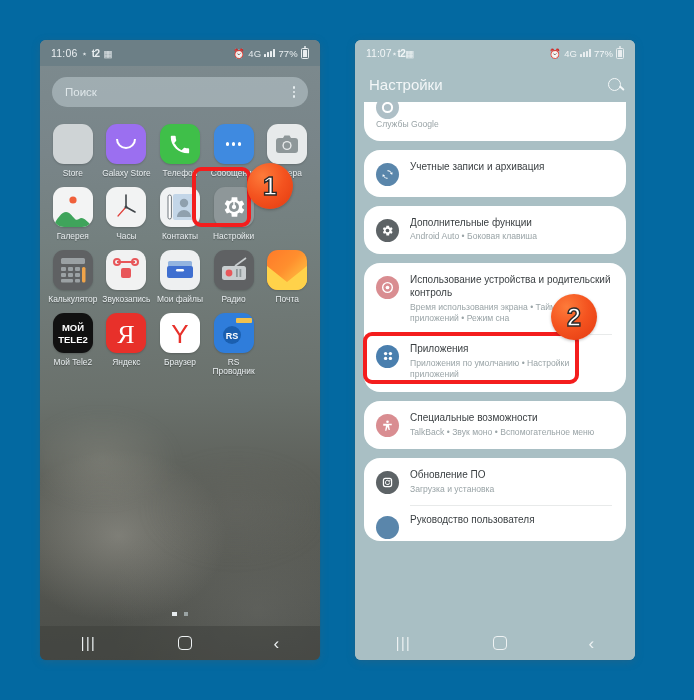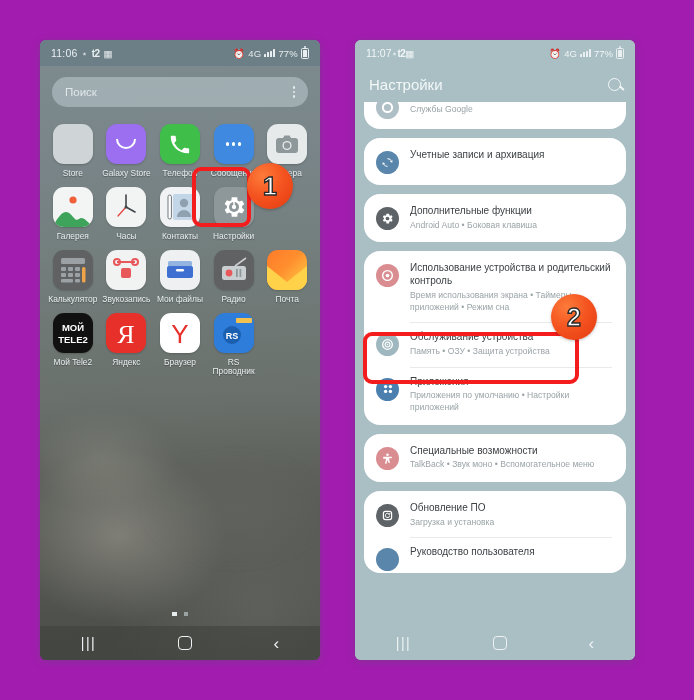--- a/index.html
+++ b/index.html
@@ -2,21 +2,21 @@
 <html><head>
 <meta charset="utf-8">
 <style>
   * { box-sizing: border-box; margin: 0; padding: 0; }
   html, body {
     width: 694px; height: 700px;
     background: #ffffff;
     font-family: "Liberation Sans", sans-serif;
     overflow: hidden;
   }
-  .stage { position: relative; width: 694px; height: 700px; background:#a21caf; }
+  .stage { position: relative; width: 694px; height: 700px; background:#0369a1; }
 
   
   .phone {
     position: absolute;
     width: 280px; height: 620px;
     border-radius: 6px;
     overflow: hidden;
     box-shadow: 0 2px 9px rgba(80,95,105,0.30), 0 0 1px rgba(60,70,80,0.35);
   }
   #phone-left  { left: 40px;  top: 40px; }
@@ -471,21 +471,21 @@
     </div>
 
     <div class="r-title">
       <span class="tt">Настройки</span>
       <span class="magni"></span>
     </div>
 
     <div class="scroll">
 
       <div class="card clip-top" style="margin-bottom:9px;">
-        <div class="item" style="padding-top:0;padding-bottom:8px;">
+        <div class="item" style="padding-top:0;padding-bottom:8px;flex-direction:column;">
           <div class="sicon" style="background:#aebfc6;margin-top:-8px;">
             <svg width="13" height="13" viewBox="0 0 13 13">
                 <circle cx="6.5" cy="6.5" r="4.6" fill="none" stroke="#fff" stroke-width="2"></circle>
               </svg>
           </div>
           <div class="itxt">
             <div class="isub" style="margin-top:0;">Службы Google</div>
           </div>
         </div>
       </div>
@@ -522,33 +522,20 @@
         <div class="item">
           <div class="sicon" style="background:#d98d91;">
             <svg width="13" height="13" viewBox="0 0 14 14">
                 <circle cx="7" cy="7" r="5.2" fill="none" stroke="#fff" stroke-width="1.5"></circle>
                 <circle cx="7" cy="7" r="2" fill="#fff"></circle>
               </svg>
           </div>
           <div class="itxt">
             <div class="ititle">Использование устройства и родительский контроль</div>
             <div class="isub">Время использования экрана  •  Таймеры приложений  •  Режим сна</div>
-          </div>
-        </div>
-        <div class="item">
-          <div class="sicon" style="background:#9fb8bf;">
-            <svg width="13" height="13" viewBox="0 0 14 14">
-                <circle cx="7" cy="7" r="5.2" fill="none" stroke="#fff" stroke-width="1.4"></circle>
-                <circle cx="7" cy="7" r="2.6" fill="none" stroke="#fff" stroke-width="1.2"></circle>
-                <circle cx="7" cy="7" r="0.9" fill="#fff"></circle>
-              </svg>
-          </div>
-          <div class="itxt">
-            <div class="ititle">Обслуживание устройства</div>
-            <div class="isub">Память  •  ОЗУ  •  Защита устройства</div>
           </div>
         </div>
         <div class="item">
           <div class="sicon" style="background:#4a7fae;">
             <svg width="12" height="12" viewBox="0 0 12 12">
                 <circle cx="3.6" cy="3.6" r="1.7" fill="#fff"></circle>
                 <circle cx="8.4" cy="3.6" r="1.7" fill="#fff"></circle>
                 <circle cx="3.6" cy="8.4" r="1.7" fill="#fff"></circle>
                 <circle cx="8.4" cy="8.4" r="1.7" fill="#fff"></circle>
               </svg>

